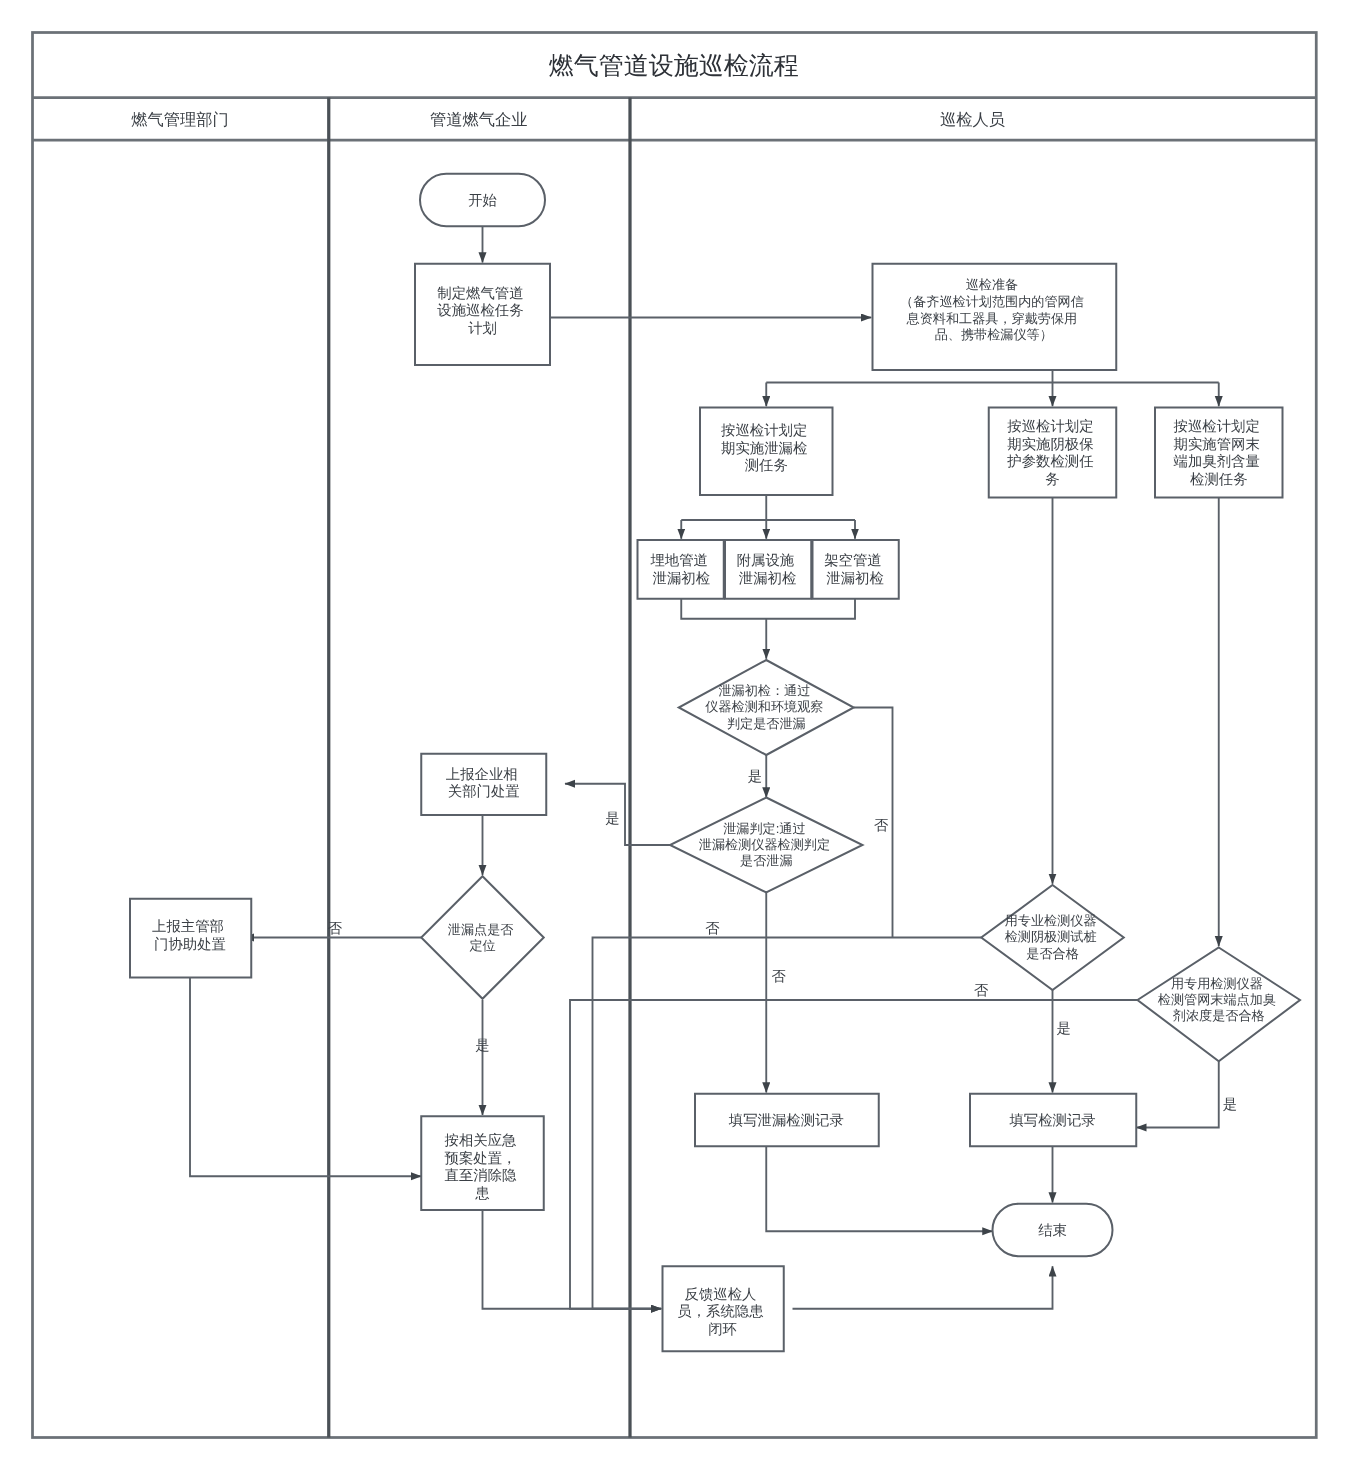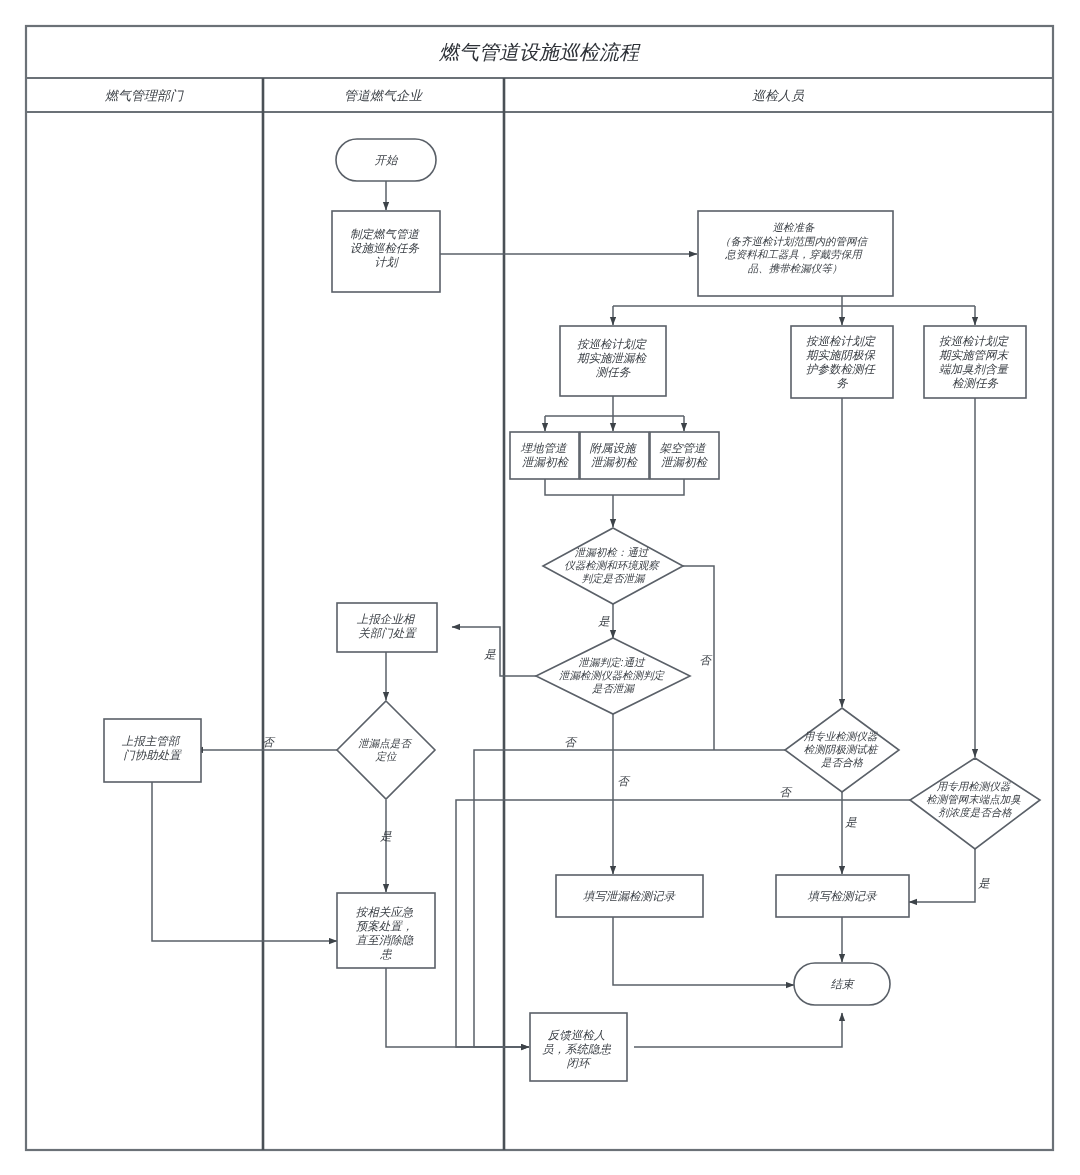--- a/index.html
+++ b/index.html
@@ -1,17 +1,17 @@
 <!DOCTYPE html>
 <html><head>
 <meta charset="utf-8">
 <style>
   html,body{margin:0;padding:0;background:#ffffff;}
   body{font-family:"Liberation Sans","DejaVu Sans",sans-serif;}
-  #page{position:relative;width:1080px;height:1175px;background:#ffffff;overflow:hidden;font-style:italic;}
+  #page{position:relative;width:1080px;height:1175px;background:#ffffff;overflow:hidden;}
   #diagram{position:absolute;left:0;top:0;width:1080px;height:1175px;}
   .node-text{font-size:11.5px;line-height:13.5px;fill:#3a3f45;text-anchor:middle;}
   .node-text-sm{font-size:10.5px;line-height:12.5px;fill:#3a3f45;text-anchor:middle;}
   .edge-label{font-size:11.5px;fill:#3a3f45;text-anchor:middle;}
   .title-text{font-size:20px;fill:#2d3137;text-anchor:middle;}
   .lane-text{font-size:13px;fill:#3a3f45;text-anchor:middle;}
   .shape{fill:#ffffff;stroke:#5a6068;stroke-width:1.6;}
   .frame{fill:none;stroke:#6b7177;stroke-width:2.2;}
   .lane-div{stroke:#4a5056;stroke-width:2.6;}
   .conn{stroke:#5a6068;stroke-width:1.5;fill:none;}

